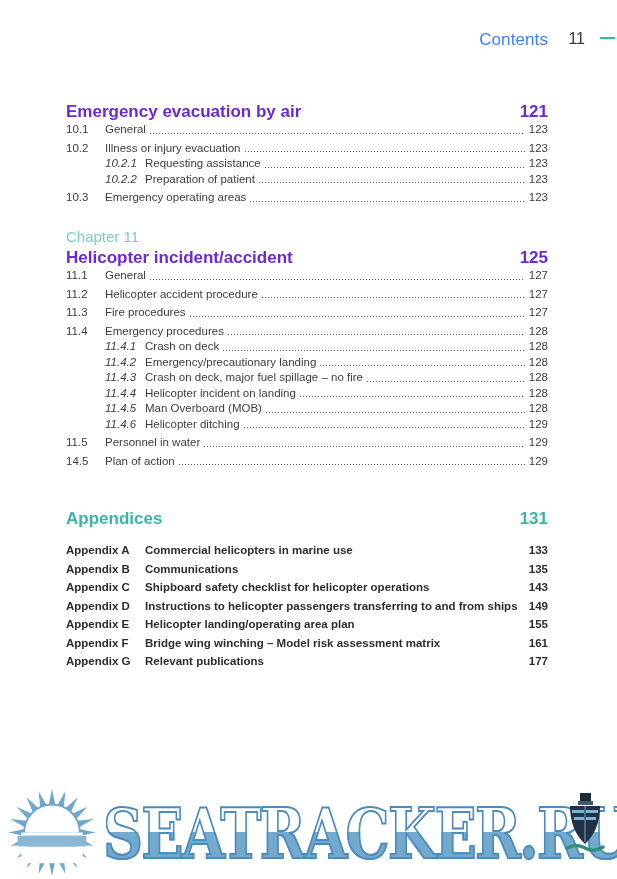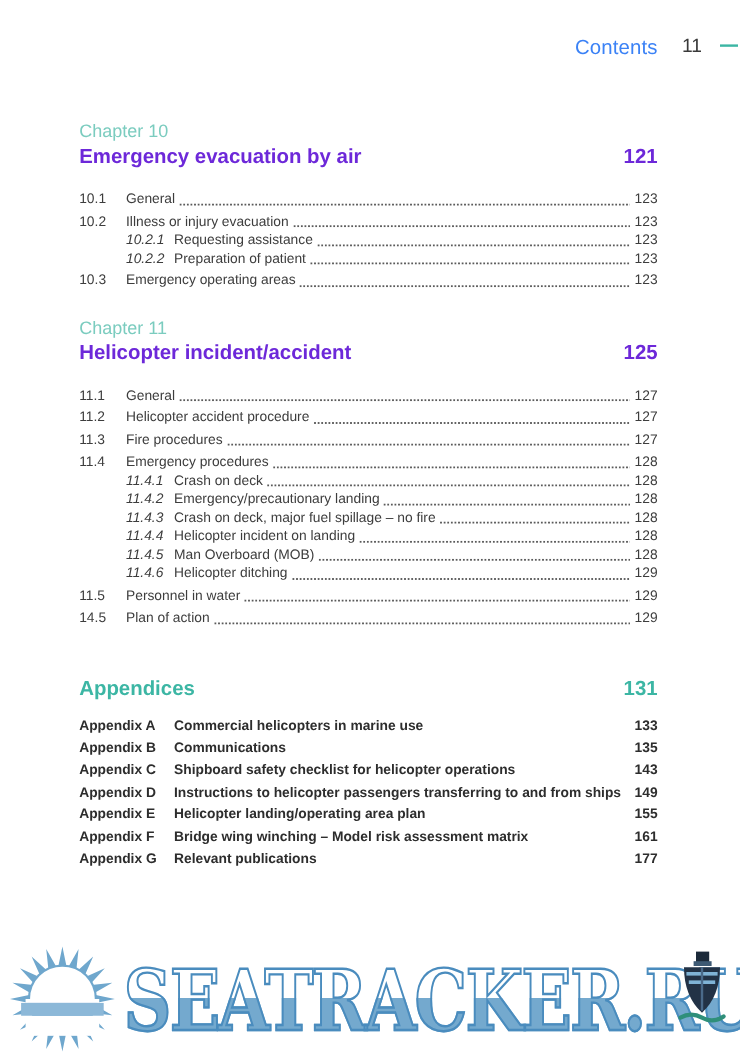--- a/index.html
+++ b/index.html
@@ -27,21 +27,21 @@
     position:absolute;left:66px;top:101px;width:482px;
   }
   .chapter + .chapter{margin-top:24px;}
   .chapter-label{
     font-size:15px;line-height:1.25;color:#7bccbf;font-weight:400;
   }
   .chapter-title-row{
     display:flex;justify-content:space-between;align-items:baseline;
     font-size:17px;font-weight:bold;color:#6d28d9;margin-top:1px;line-height:1.2;
   }
-  .entries{margin-top:20px;}
+  .entries{margin-top:2px;}
   .toc-row{
     display:flex;align-items:baseline;
     font-size:11.5px;line-height:1;color:#3d3d3d;margin-top:7px;
   }
   .entries .toc-row:first-child{margin-top:0;}
   .toc-row.sub{margin-top:4px;padding-left:39px;}
   .toc-row .num{flex:none;width:39px;}
   .toc-row.sub .num{width:40px;font-style:italic;}
   .toc-row .t{flex:none;white-space:nowrap;}
   .toc-row .leader{
@@ -83,21 +83,20 @@
 
 <div>
 
   <div class="hdr-label">Contents</div>
   <div class="hdr-pagenum">11</div>
   <div class="hdr-dash"></div>
 
   <div class="content">
 
     <div class="chapter">
-      <div class="chapter-label">Chapter 10</div>
       <div class="chapter-title-row">
         <span>Emergency evacuation by air</span>
         <span>121</span>
       </div>
       <div class="entries">
           <div class="toc-row">
             <span class="num">10.1</span>
             <span class="t">General</span>
             <span class="leader"></span>
             <span class="pg">123</span>

